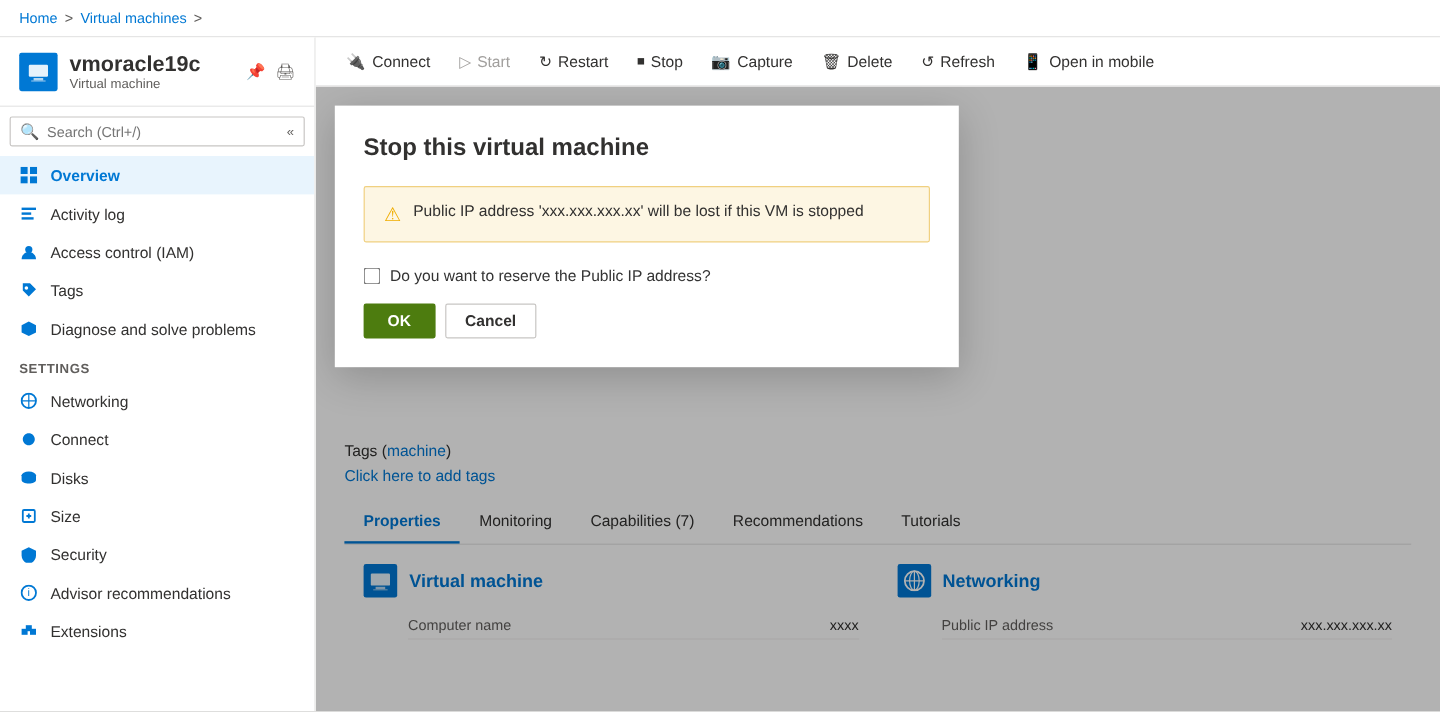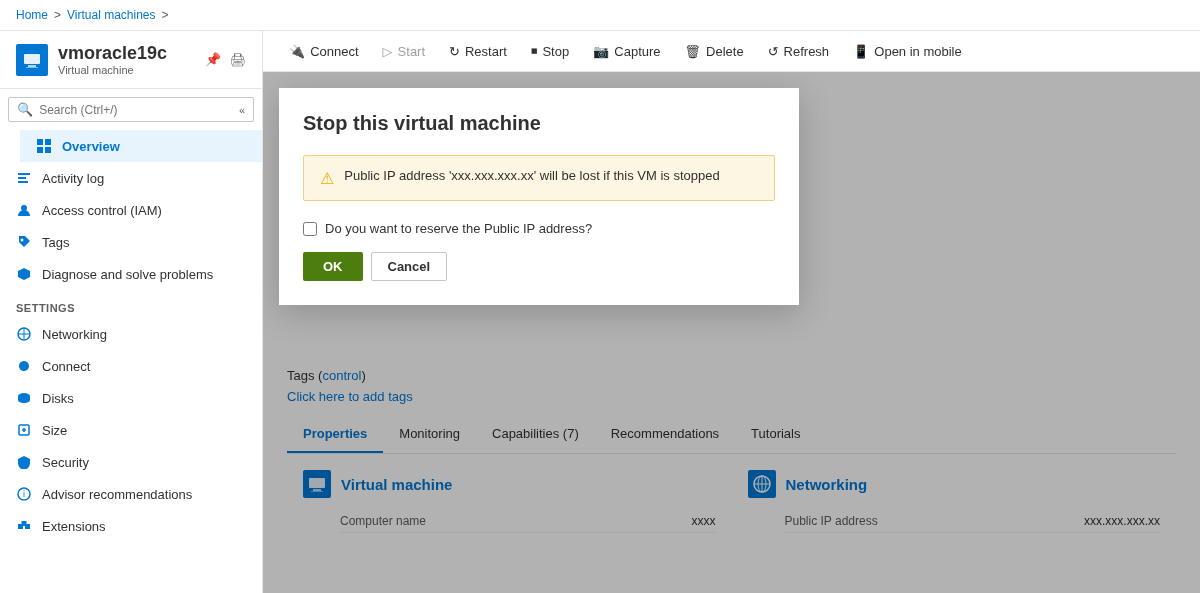--- a/index.html
+++ b/index.html
@@ -20,21 +20,21 @@
     .vm-name-block h2 { font-size: 18px; font-weight: 600; color: #323130; }
     .vm-name-block p { font-size: 11px; color: #605e5c; }
     .vm-title-icons { display: flex; gap: 8px; margin-left: auto; color: #605e5c; cursor: pointer; }
 
     .search-box { margin: 8px 8px; display: flex; align-items: center; border: 1px solid #c8c6c4; border-radius: 2px; padding: 4px 8px; background: #fff; }
     .search-box input { border: none; outline: none; font-size: 12px; color: #605e5c; width: 180px; }
     .collapse-btn { margin-left: auto; color: #605e5c; cursor: pointer; font-size: 11px; }
 
     .sidebar-nav { flex: 1; overflow-y: auto; }
     .nav-item { display: flex; align-items: center; gap: 10px; padding: 8px 16px; cursor: pointer; font-size: 13px; color: #323130; }
-    .nav-item.active { background: #e8f4fd; color: #0078d4; font-weight: 600; margin-left: 20px; }
+    .nav-item.active { background: #e8f4fd; color: #0078d4; font-weight: 600; }
     .nav-icon { width: 16px; height: 16px; display: flex; align-items: center; justify-content: center; flex-shrink: 0; }
     .section-label { padding: 12px 16px 4px 16px; font-size: 11px; font-weight: 600; color: #605e5c; text-transform: uppercase; letter-spacing: 0.5px; }
 
     
     .content { flex: 1; display: flex; flex-direction: column; overflow: hidden; background: #f3f2f1; }
 
     
     .toolbar { background: #fff; border-bottom: 1px solid #e5e5e5; padding: 6px 16px; display: flex; align-items: center; gap: 4px; flex-shrink: 0; }
     .toolbar-btn { display: flex; align-items: center; gap: 5px; padding: 6px 10px; border: none; background: transparent; cursor: pointer; font-size: 13px; color: #323130; border-radius: 2px; }
     .toolbar-btn.disabled { color: #a19f9d; cursor: not-allowed; }
@@ -293,21 +293,21 @@
               <button class="btn-ok">OK</button>
               <button class="btn-cancel">Cancel</button>
             </div>
           </div>
         </div>
 
         <div class="below-content">
           <div style="height: 280px;"></div>
           <div class="tags-row">
             <span>Tags</span>
-            (<a href="#">control</a>)
+            (<a href="#">machine</a>)
           </div>
           <a href="#" class="add-tags">Click here to add tags</a>
 
           
           <div class="tabs-bar">
             <div class="tab active">Properties</div>
             <div class="tab">Monitoring</div>
             <div class="tab">Capabilities (7)</div>
             <div class="tab">Recommendations</div>
             <div class="tab">Tutorials</div>

